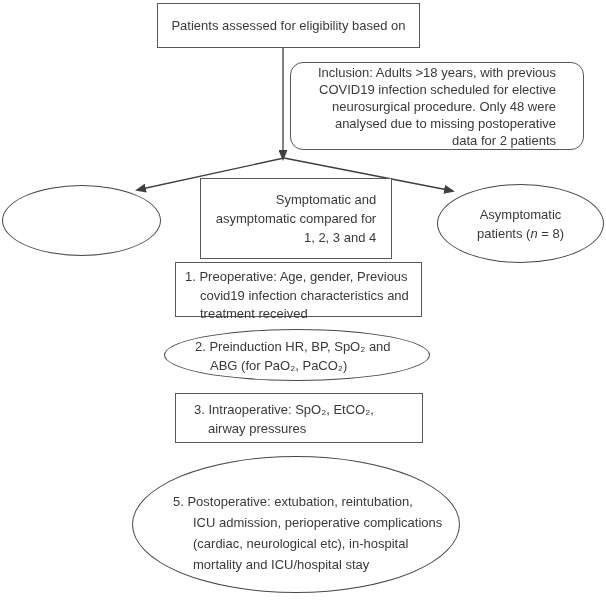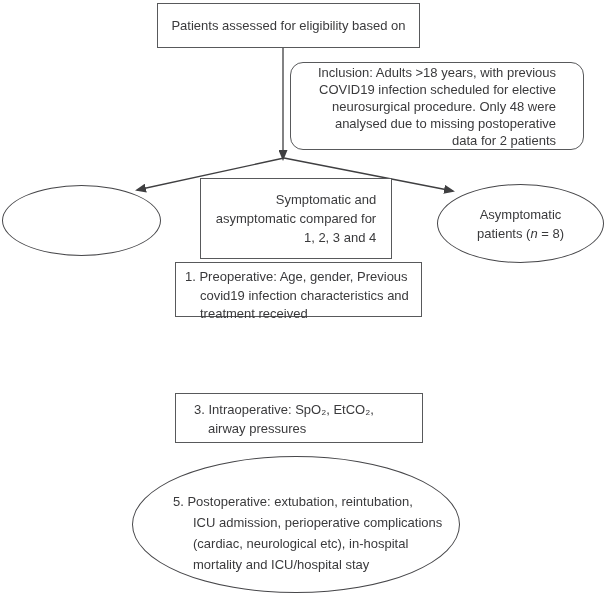--- a/index.html
+++ b/index.html
@@ -124,20 +124,24 @@
     <div>
       <div>Asymptomatic</div>
       <div><span>patients (</span><span class="var">n</span><span> = 8)</span></div>
     </div>
   </div>
 
   <div class="shape rect pre item1-box">1. Preoperative: Age, gender, Previous
 covid19 infection characteristics and
 treatment received</div>
 
+  <div class="shape ellipse item2-el">
+    <div class="pre item2-text">2. Preinduction HR, BP, SpO₂ and
+ABG (for PaO₂, PaCO₂)</div>
+  </div>
 
   <div class="shape rect pre item3-box">3. Intraoperative: SpO₂, EtCO₂,
 airway pressures</div>
 
   <div class="shape ellipse item4-el">
     <div class="pre item4-text">5. Postoperative: extubation, reintubation,
 ICU admission, perioperative complications
 (cardiac, neurological etc), in-hospital
 mortality and ICU/hospital stay</div>
   </div>

